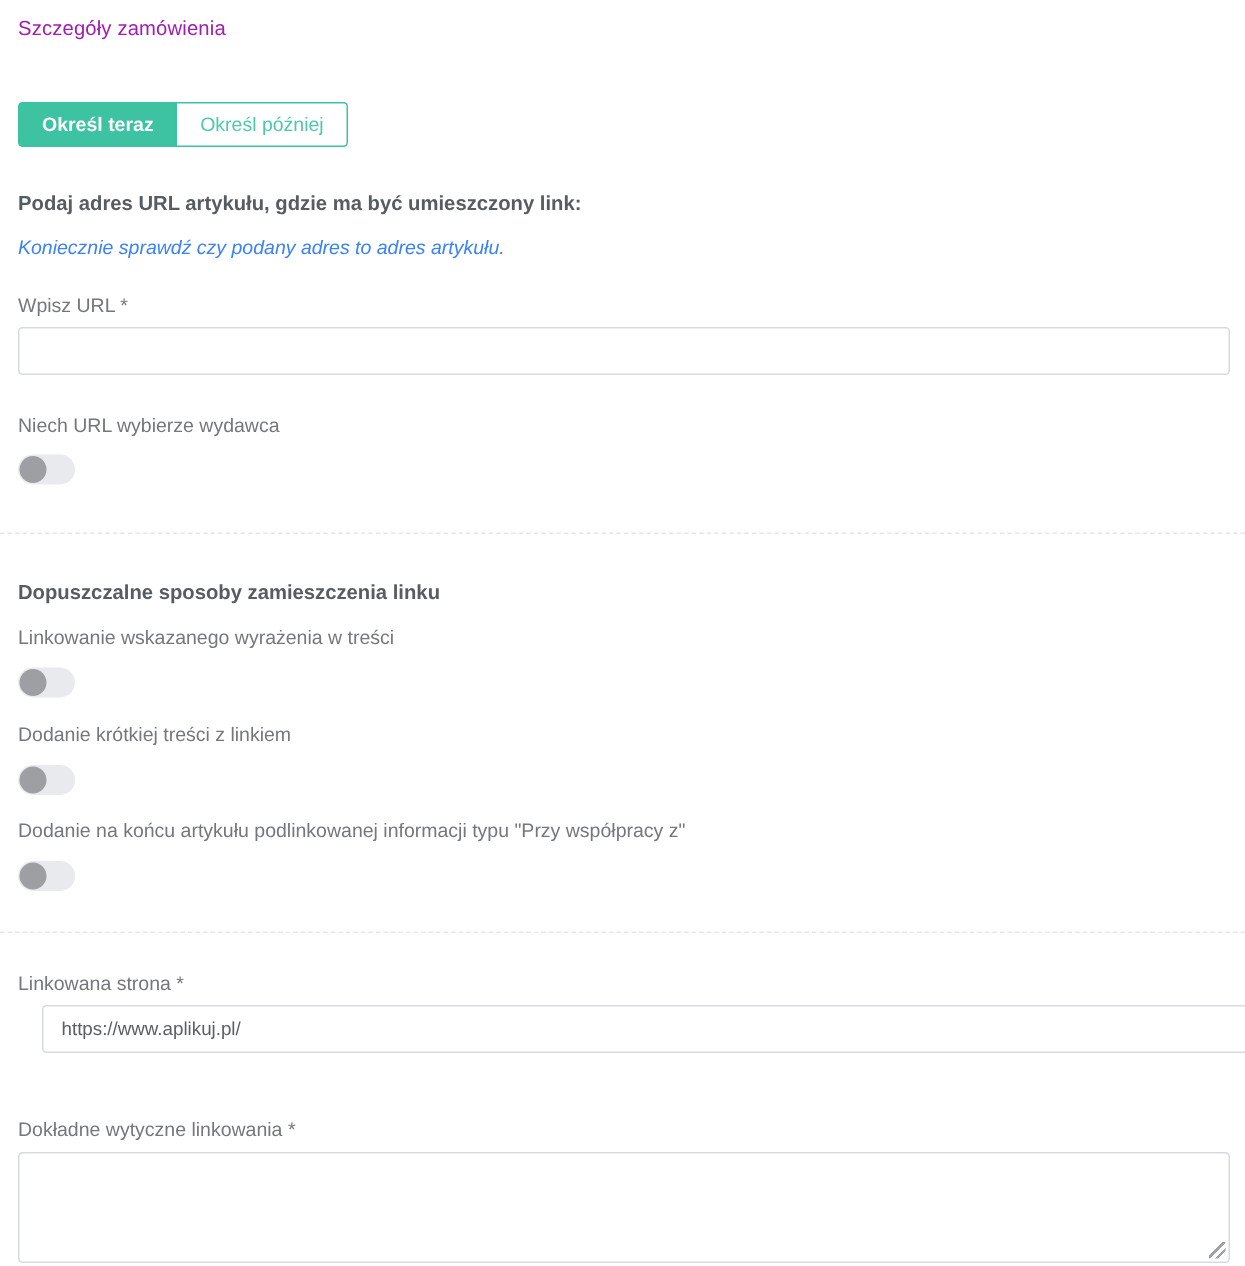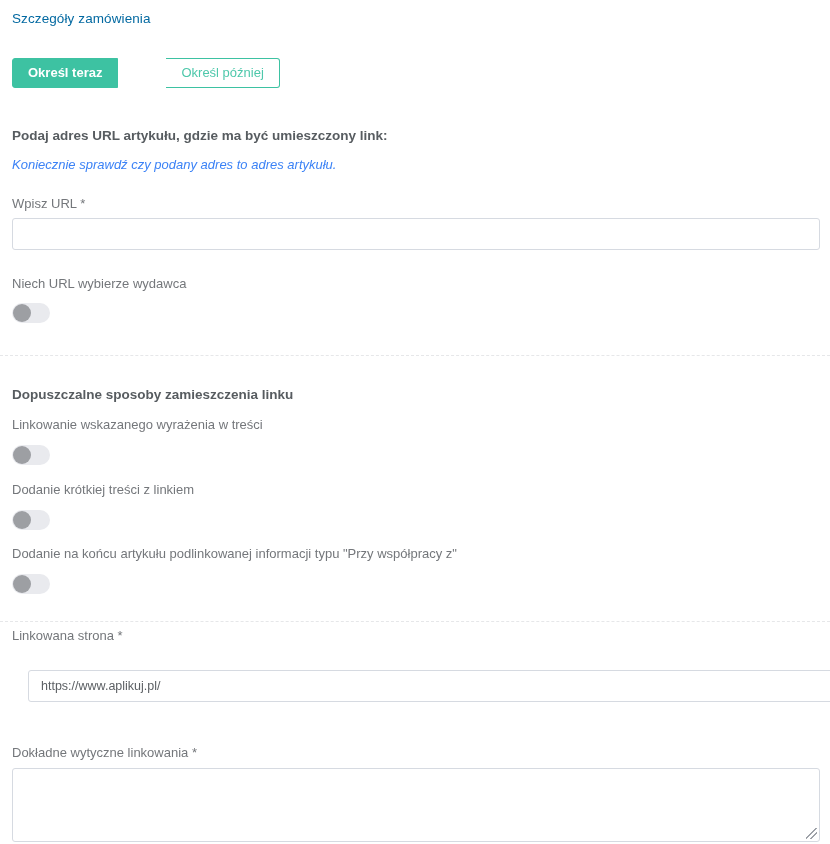--- a/index.html
+++ b/index.html
@@ -19,33 +19,32 @@
     position: relative;
     width: 830px;
     height: 844px;
     box-sizing: border-box;
   }
   .section-title {
     position: absolute;
     left: 12px;
     top: 11px;
     font-size: 13.5px;
-    color: #0369a1;
+    color: #a21caf;
     letter-spacing: .1px;
     white-space: nowrap;
   }
 
   
   .btn-group {
     position: absolute;
     left: 12px;
-    top: 58px;
+    top: 68px;
     display: flex;
     align-items: center;
-    gap: 48px;
   }
   .btn {
     font-family: "Liberation Sans", sans-serif;
     font-size: 13px;
     line-height: 1;
     padding: 9px 15px 10px 15px;
     border: 1px solid #3dc2a2;
     cursor: pointer;
     white-space: nowrap;
     box-sizing: border-box;
@@ -212,21 +211,21 @@
     <div class="knob"></div>
   </div>
 
   <div class="field-label" style="top:546px;">Dodanie na końcu artykułu podlinkowanej informacji typu "Przy współpracy z"</div>
   <div class="toggle" style="top:574px;">
     <div class="knob"></div>
   </div>
 
   <div class="divider" style="top:621px;"></div>
 
-  <div class="field-label" style="top:628px;">Linkowana strona *</div>
+  <div class="field-label" style="top:648px;">Linkowana strona *</div>
 
   <input class="text-input" style="top: 670px; margin-left: 16px;" type="text" value="https://www.aplikuj.pl/">
 
   <div class="field-label" style="top:745px;">Dokładne wytyczne linkowania *</div>
 
   <div class="textarea-wrap" style="top:768px;">
     <textarea class="textarea" placeholder="" style=""></textarea>
     <div class="resize-grip"></div>
   </div>
 

